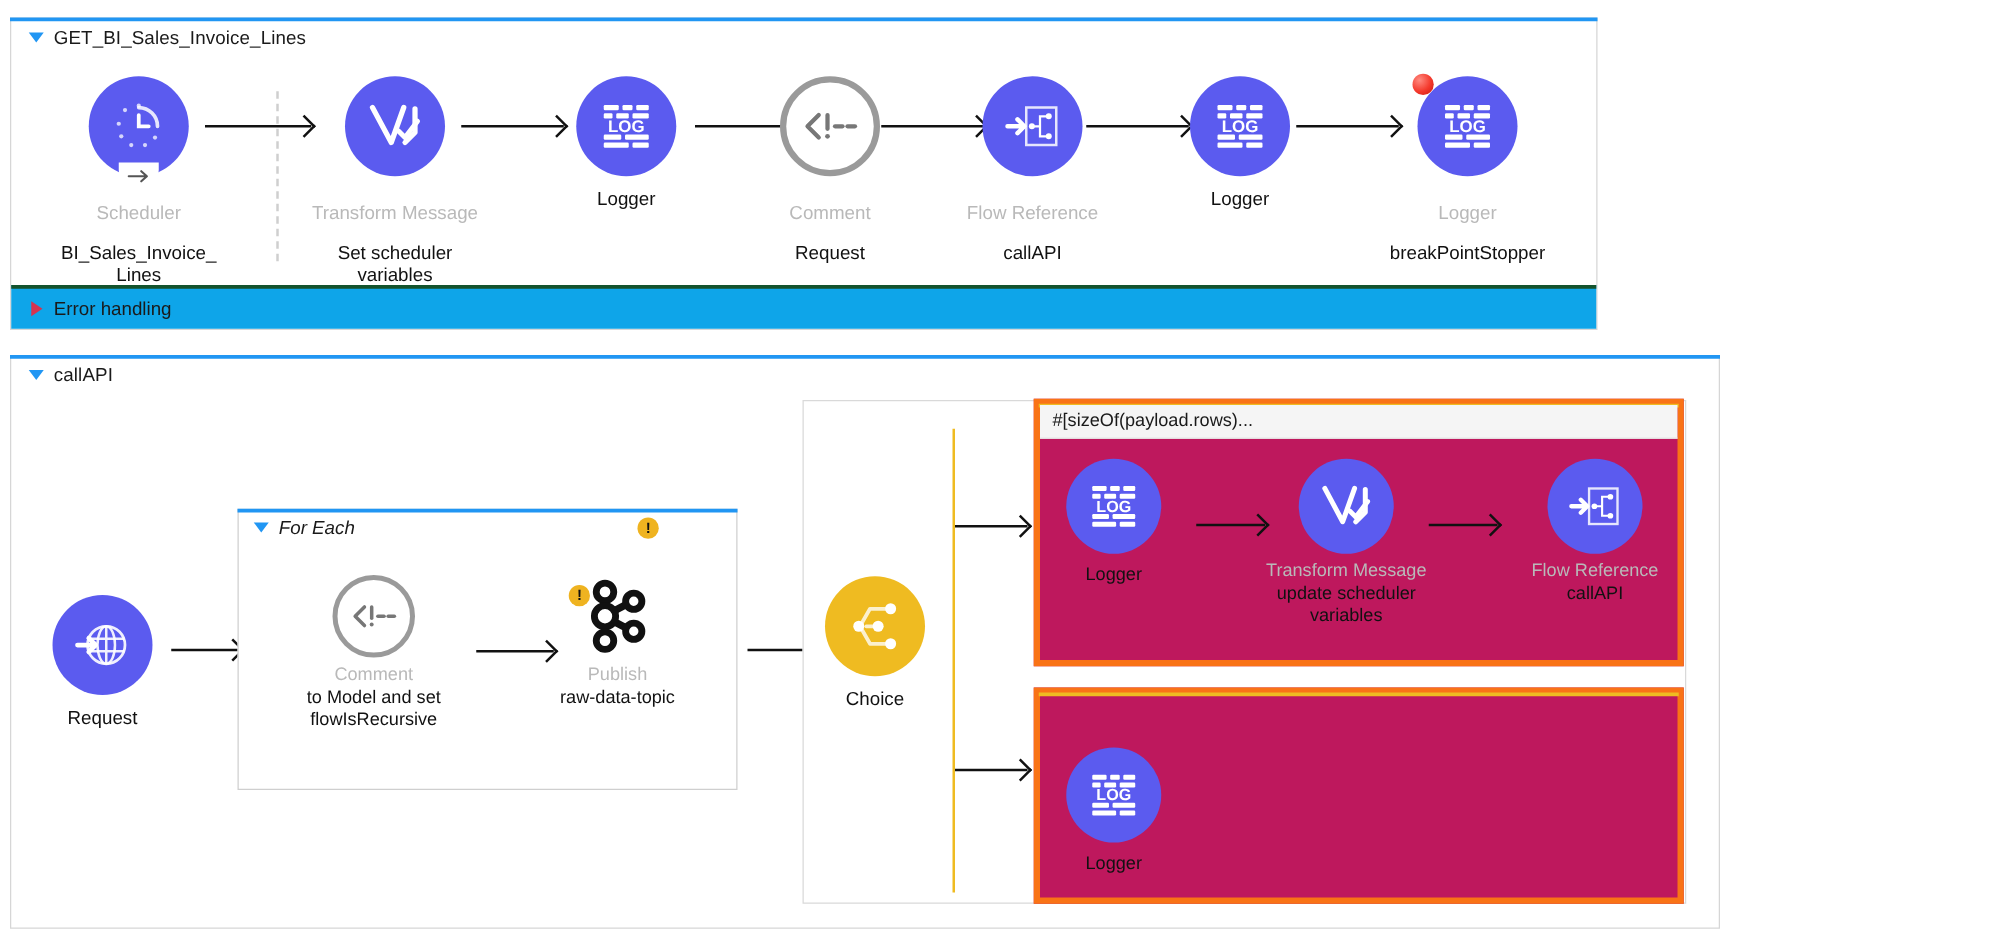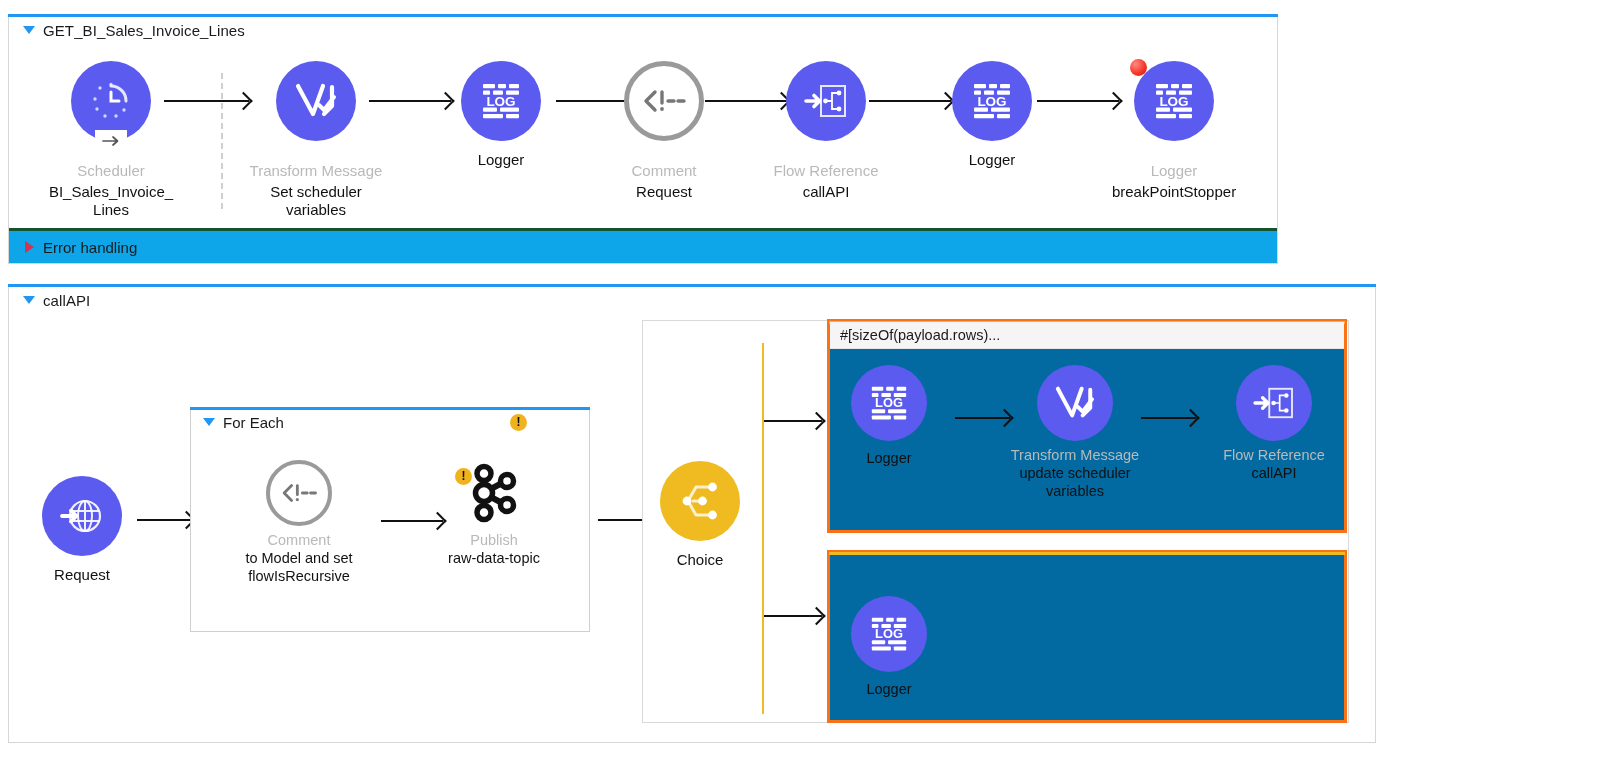--- a/index.html
+++ b/index.html
@@ -28,21 +28,21 @@
   .errbar .lbl{font-size:15px;color:#1a1a1a;}
 
   
   .node{position:absolute;width:160px;text-align:center;}
   .circ{width:80px;height:80px;border-radius:50%;margin:0 auto;position:relative;display:flex;align-items:center;justify-content:center;}
   .circ.purple{background:#5b5bef;}
   .circ.yellow{background:#efbb21;}
   .circ.comment{background:#fff;border:5px solid #9a9a9a;box-sizing:border-box;}
   .circ.plain{background:transparent;}
   .lbl-type{font-size:15px;color:#b9b9b9;margin-top:22px;line-height:1.12;white-space:nowrap;}
-  .lbl-name{font-size:15px;color:#111;margin-top:3px;line-height:1.22;}
+  .lbl-name{font-size:15px;color:#111;margin-top:14px;line-height:1.22;}
 
   .node.small{width:150px;}
   .node.small .circ{width:66px;height:66px;}
   .node.small .lbl-type{font-size:14.5px;margin-top:6px;}
   .node.small .lbl-name{font-size:14.5px;margin-top:2px;}
 
   
   .bp{position:absolute;width:17px;height:17px;border-radius:50%;
       background:radial-gradient(circle at 33% 30%, #ff8a80 0%, #f4392c 55%, #c9150c 100%);
       top:-2px;left:-4px;}
@@ -55,24 +55,24 @@
   .arrow{position:absolute;height:2px;background:#111;}
   .arrow:after{content:"";position:absolute;right:-1px;top:50%;width:11px;height:11px;
       border-top:2px solid #111;border-right:2px solid #111;transform:translateY(-50%) rotate(45deg);}
   .vdash{position:absolute;width:0;border-left:2px dashed #cfcfcf;}
   .vline-yellow{position:absolute;width:2px;background:#efbb21;}
 
   
   .scope{position:absolute;background:#fff;border:1px solid #cfcfcf;box-sizing:border-box;}
   .scope .topbar{position:absolute;left:-1px;right:-1px;top:-1px;height:3px;background:#2196F3;}
   .scope-header{position:absolute;left:0;top:0;right:0;height:28px;display:flex;align-items:center;gap:8px;padding-left:12px;box-sizing:border-box;}
-  .scope-title{font-size:15px;color:#1a1a1a;}
+  .scope-title{font-size:15px;color:#1a1a1a;font-style:italic;}
 
   .choice-box{position:absolute;border:1px solid #d9d9d9;background:#fff;box-sizing:border-box;}
-  .route{position:absolute;border:3px solid #f97316;background:#0369a1;box-sizing:border-box;}
+  .route{position:absolute;border:5px solid #f97316;background:#be185d;box-sizing:border-box;}
   .route .topbar-y{position:absolute;left:-1px;right:-1px;top:-1px;height:3px;background:#efbb21;}
   .route-header{position:absolute;left:0;top:0;right:0;height:27px;background:#f5f5f5;border-bottom:1px solid #e6e6e6;
                 display:flex;align-items:center;padding-left:10px;box-sizing:border-box;}
   .route-title{font-size:14.5px;color:#1a1a1a;white-space:nowrap;}
 
   
   svg{display:block;}
 </style>
 </head>
 <body>

